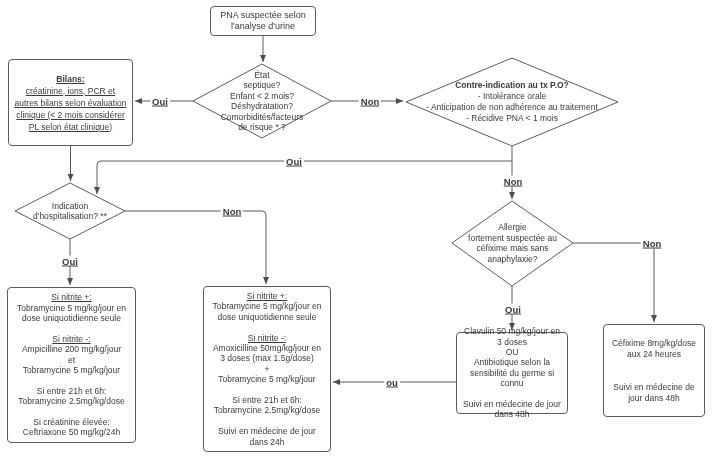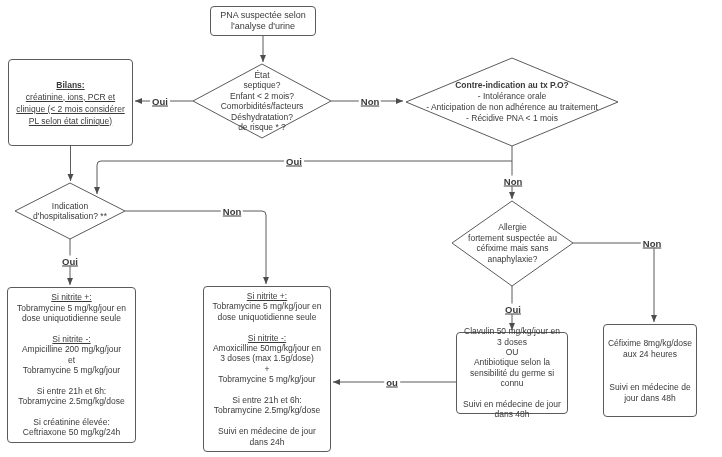--- a/index.html
+++ b/index.html
@@ -55,20 +55,21 @@
   </svg>
 
   <div class="node box start" style="left:210px;top:6px;width:106px;height:30px">
       <div class="ln">PNA suspectée selon</div>
       <div class="ln">l'analyse d'urine</div>
     </div>
 
   <div class="node box bilans" style="left:8px;top:59px;width:125px;height:87px">
       <div class="ln b">Bilans:</div>
       <div class="ln">créatinine, ions, PCR et</div>
+      <div class="ln">autres bilans selon évaluation</div>
       <div class="ln">clinique (&lt; 2 mois considérer</div>
       <div class="ln">PL selon état clinique)</div>
     </div>
 
   <div class="node box txbox" style="left:7px;top:287px;width:129px;height:156px">
       <div class="ln u">Si nitrite +:</div>
       <div class="ln">Tobramycine 5 mg/kg/jour en</div>
       <div class="ln">dose uniquotidienne seule</div>
       <div class="ln">&nbsp;</div>
       <div class="ln u">Si nitrite -:</div>
@@ -106,35 +107,35 @@
       <div class="ln">3 doses</div>
       <div class="ln">OU</div>
       <div class="ln">Antibiotique selon la</div>
       <div class="ln">sensibilité du germe si</div>
       <div class="ln">connu</div>
       <div class="ln">&nbsp;</div>
       <div class="ln">Suivi en médecine de jour</div>
       <div class="ln">dans 48h</div>
     </div>
 
-  <div class="node box lh11" style="left:603px;top:324px;width:94px;height:93px">
+  <div class="node box lh11" style="left:603px;top:324px;width:102px;height:93px">
       <div class="ln">Céfixime 8mg/kg/dose</div>
       <div class="ln">aux 24 heures</div>
       <div class="ln">&nbsp;</div>
       <div class="ln">&nbsp;</div>
       <div class="ln">Suivi en médecine de</div>
       <div class="ln">jour dans 48h</div>
     </div>
 
   <div class="node" style="left:196px;top:67px;width:132px;height:68px">
       <div class="ln">État</div>
       <div class="ln">septique?</div>
       <div class="ln">Enfant &lt; 2 mois?</div>
+      <div class="ln">Déshydratation?</div>
       <div class="ln">Comorbidités/facteurs</div>
-      <div class="ln">Déshydratation?</div>
       <div class="ln">de risque * ?</div>
     </div>
 
   <div class="node lh11" style="left:408px;top:61px;width:208px;height:82px">
       <div class="ln b">Contre-indication au tx P.O?</div>
       <div class="ln">- Intolérance orale</div>
       <div class="ln">- Anticipation de non adhérence au traitement</div>
       <div class="ln">- Récidive PNA &lt; 1 mois</div>
     </div>
 

